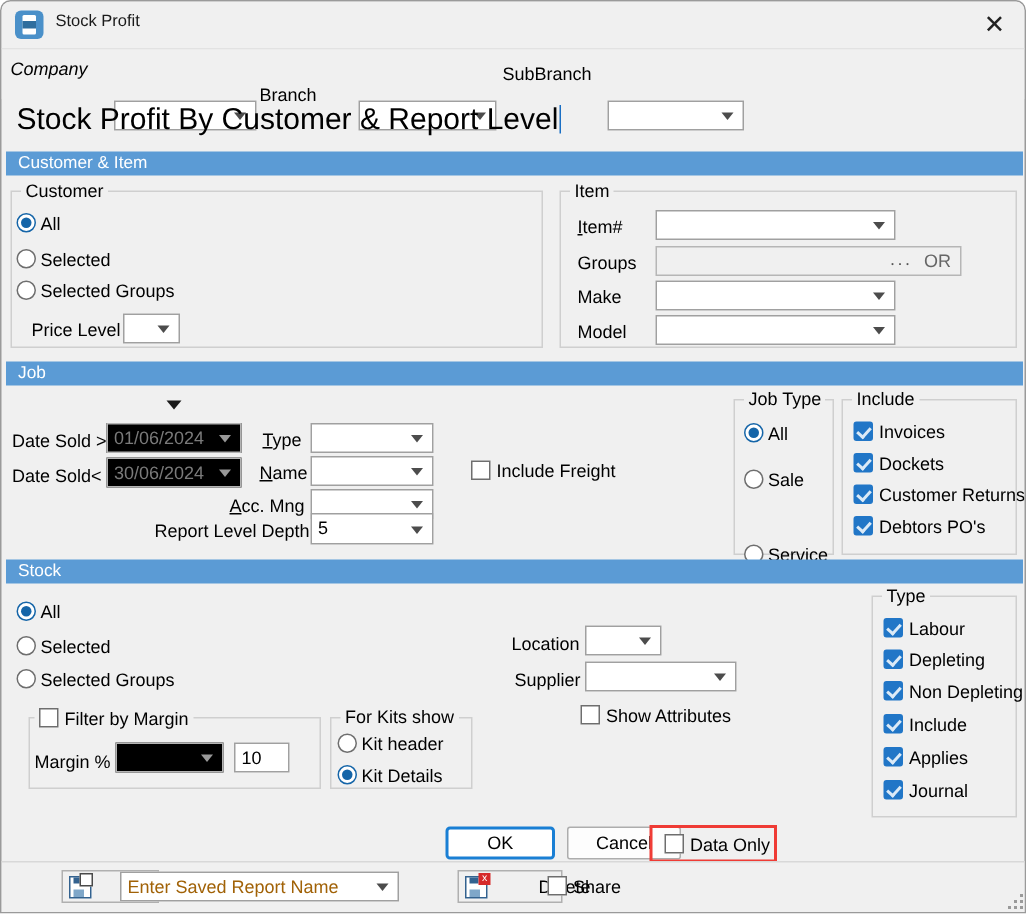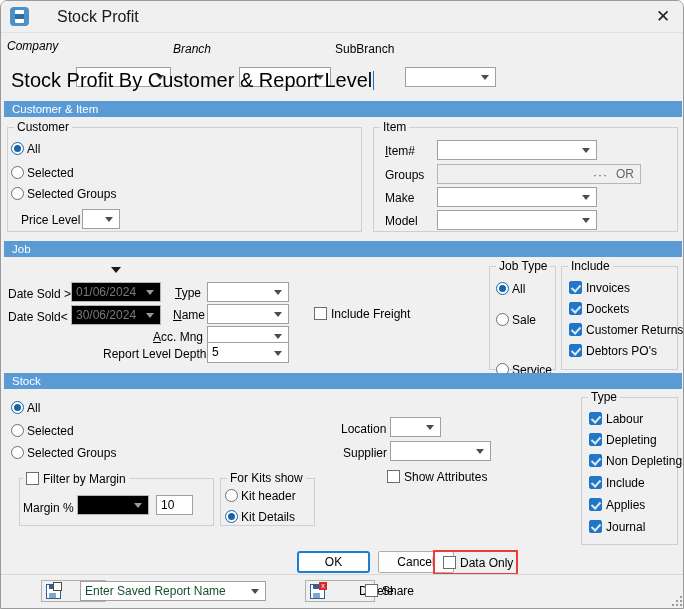--- a/index.html
+++ b/index.html
@@ -44,23 +44,22 @@
     border-radius: 1px;
   }
   .app-icon::after {
     content: "";
     position: absolute; left: 5px; top: 7px;
     width: 9px; height: 5px;
     background: #2f6e9e;
   }
   .title-text {
     position: absolute; left: 36px; top: 7px;
-    font-size: 16px;
+    font-size: 11px;
     color: #1a1a1a;
-    margin-left: 20px;
   }
   .close-btn {
     position: absolute; right: 9px; top: 5px;
     width: 22px; height: 22px;
     font-size: 17px;
     line-height: 21px;
     text-align: center;
     color: #222;
     cursor: default;
   }
@@ -362,21 +361,21 @@
     <div class="title-text">Stock Profit</div>
     <div class="close-btn">✕</div>
   </div>
 
   <div class="toprow">
     <div class="lbl" style="left:6px; top:6px;font-style:italic;">Company</div>
     <div class="combo" style="left:75px; top:34px; width:95px;">
       <span class="cval"></span>
       <span class="arrow"></span>
     </div>
-    <div class="lbl" style="left:172px; top:9px;font-style:italic;">Branch</div>
+    <div class="lbl" style="left:172px; top:23px;">Branch</div>
     <div class="combo" style="left:238px; top:34px; width:92px;">
       <span class="cval"></span>
       <span class="arrow"></span>
     </div>
     <div class="lbl" style="left:334px; top:9px;">SubBranch</div>
     <div class="combo" style="left:404px; top:34px; width:91px;">
       <span class="cval"></span>
       <span class="arrow"></span>
     </div>
   </div>
@@ -576,21 +575,21 @@
   </div>
 
   <div class="bottombar">
     <div class="btn toolish" style="left:8px; top:5px; width:65px; height:22px;">
       <span class="floppy">
           <span class="badge-new"></span>
         </span>
       <span>Save</span>
     </div>
     <div class="combo" style="left:79px; top:6px; width:186px;">
-      <span class="cval" style="color:#14532d;">Enter Saved Report Name</span>
+      <span class="cval" style="color:#a16207;">Enter Saved Report Name</span>
       <span class="arrow"></span>
     </div>
     <div class="btn toolish" style="left:272px; top:5px; width:70px; height:22px;">
       <span class="floppy">
           <span class="badge-del">x</span>
         </span>
       <span>Delete</span>
     </div>
     <div class="check" style="left:364px; top:9px;">
       <span class="cbox"></span><span>Share</span>

